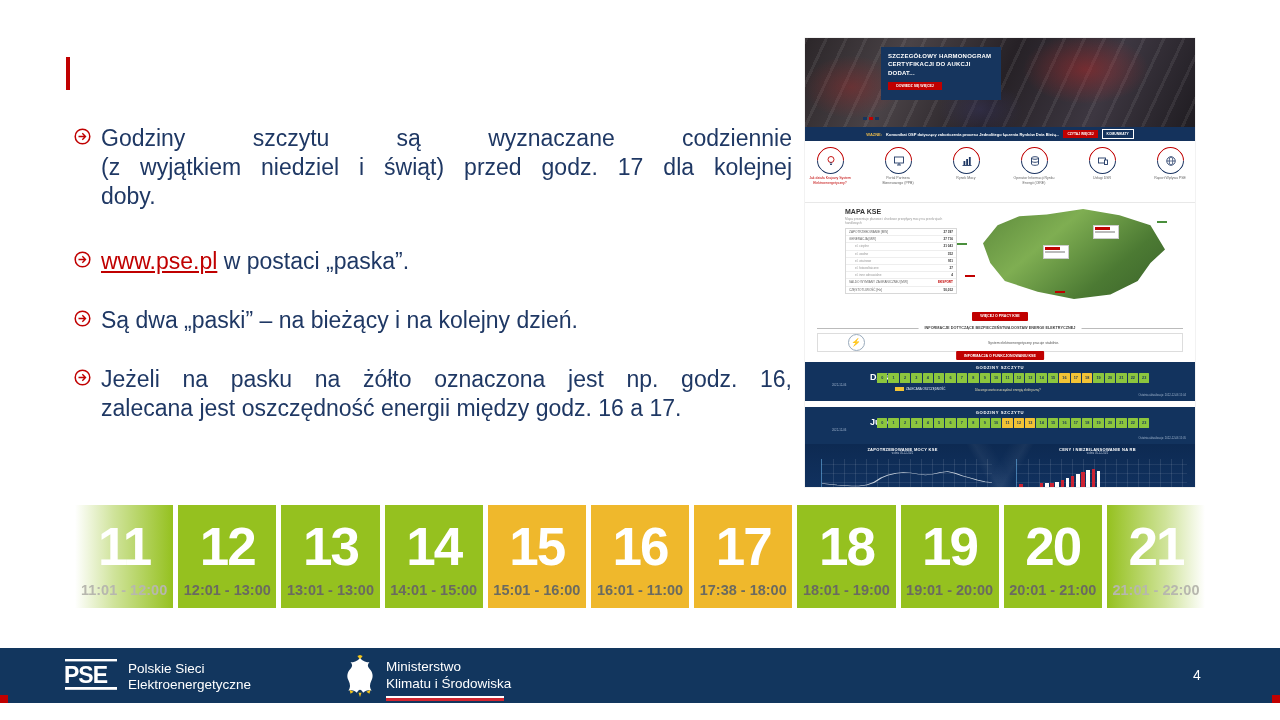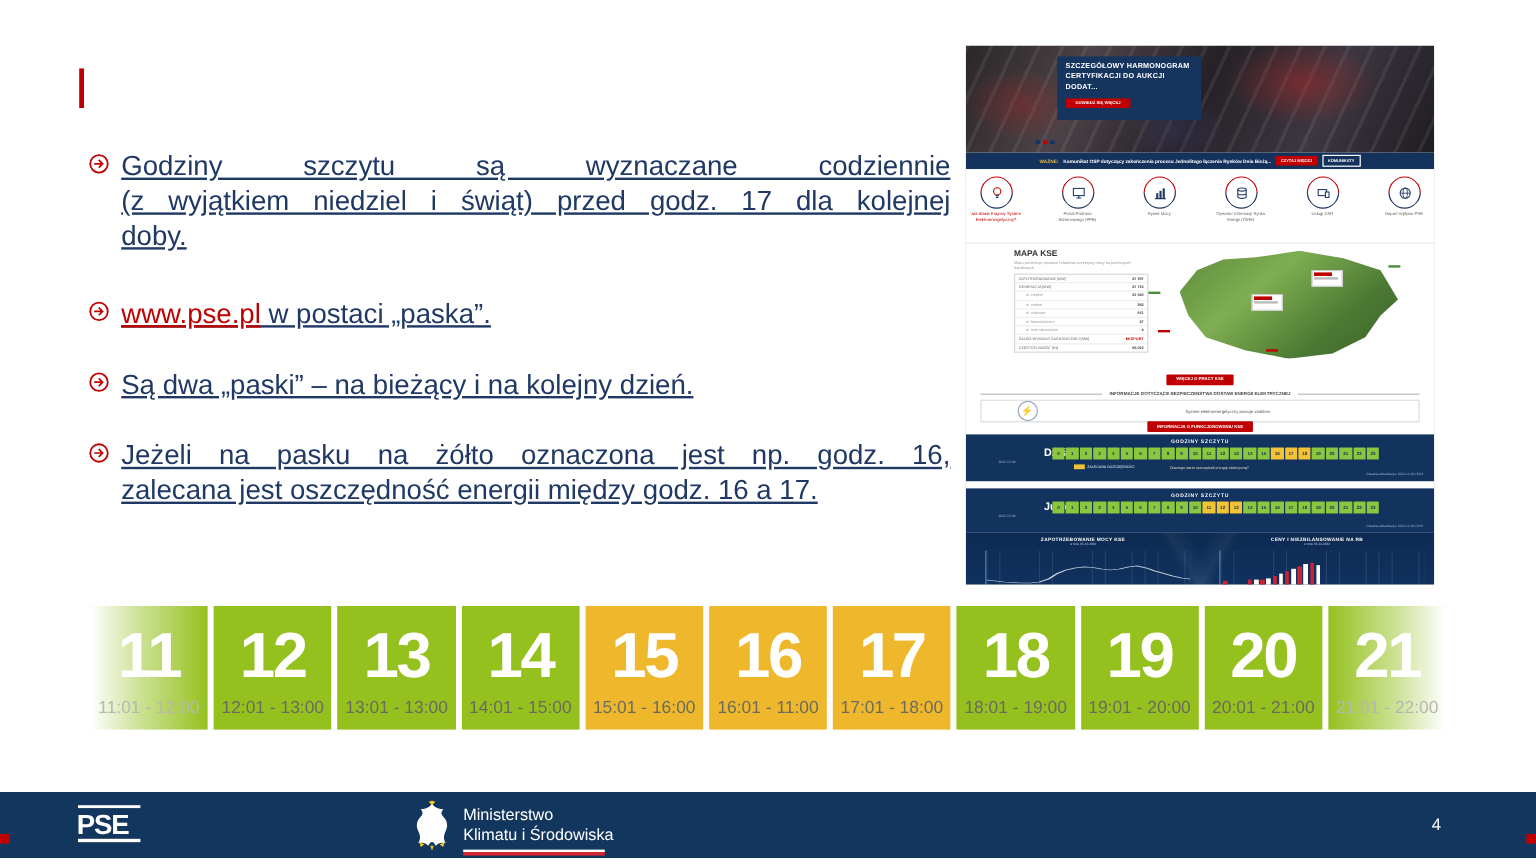--- a/index.html
+++ b/index.html
@@ -10,21 +10,21 @@
   .title-bar{position:absolute;left:66px;top:57px;width:4px;height:33px;background:#C00000;}
   .page-title{position:absolute;left:106px;top:44px;margin:0;font-size:40px;font-weight:400;
               color:#1F3864;letter-spacing:0;}
 
   
   .bullets{position:absolute;left:74px;top:124px;width:718px;}
   .bullet{display:flex;margin-bottom:30px;}
   .bullet.b0{margin-bottom:36px;}
   .bullet .marker{flex:0 0 27px;padding-top:4px;}
   .bullet .btext{flex:1;font-size:23px;color:#1F3864;}
-  .jl{line-height:29px;text-decoration:underline;}
+  .jl{line-height:29px;}
   .jl.just{text-align:justify;text-align-last:justify;}
   .btext .link{color:#C00000;text-decoration:underline;cursor:pointer;}
 
   
   .web{position:absolute;left:805px;top:38px;width:390px;height:449px;overflow:hidden;
        background:#fff;box-shadow:0 0 0 0.5px #e5e5e5;}
   .hero{position:relative;height:89px;overflow:hidden;
     background:
       radial-gradient(90px 50px at 72% 35%, rgba(190,40,40,0.45), transparent 70%),
       radial-gradient(70px 45px at 12% 55%, rgba(170,40,40,0.38), transparent 70%),
@@ -124,25 +124,25 @@
   .bar{width:3.6px;}
 
   
   .hours{position:absolute;left:75px;top:505px;width:1130px;height:103px;display:flex;gap:5px;}
   .hb{flex:1;position:relative;text-align:center;}
   .hb.green{background:#95C11F;}
   .hb.yellow{background:#EFB82C;}
   .hb.fade-left{background:linear-gradient(90deg, rgba(255,255,255,0) 0%, rgba(149,193,31,0.45) 40%, #95C11F 100%);}
   .hb.fade-right{background:linear-gradient(90deg, #95C11F 0%, rgba(149,193,31,0.45) 60%, rgba(255,255,255,0) 100%);}
   .hb .num{font-size:53px;font-weight:bold;color:#fff;line-height:1;margin-top:15px;letter-spacing:-2px;}
-  .hb .rng{position:absolute;bottom:10px;width:100%;font-size:14.5px;color:#6A6A60;}
+  .hb .rng{position:absolute;bottom:10px;width:100%;font-size:14.5px;color:#6A6A60;font-weight:bold;}
   .hb.fade-left .rng,.hb.fade-right .rng{color:#b7b7ae;}
 
   
-  .footer{position:absolute;left:0;top:648px;width:1280px;height:55px;background:#12365E;margin-top:12px;}
+  .footer{position:absolute;left:0;top:648px;width:1280px;height:55px;background:#12365E;}
   .pse-logo{position:absolute;left:64px;top:10px;}
   .pse-name{position:absolute;left:128px;top:13px;color:#fff;font-size:13.5px;line-height:1.22;}
   .ministry-eagle{position:absolute;left:344px;top:7px;}
   .min-text{position:absolute;left:386px;top:11px;color:#fff;font-size:13.5px;line-height:1.25;}
   .flag{margin-top:3px;width:118px;}
   .flag .w{height:2.5px;background:#fff;}
   .flag .r{height:2.5px;background:#D22630;}
   .pageno{position:absolute;left:1186px;top:19px;width:22px;text-align:center;color:#fff;font-size:14px;}
   .corner{position:absolute;width:8px;height:8px;background:#C00000;top:695px;}
   .corner.left{left:0;}
@@ -479,21 +479,21 @@
       <div class="hb yellow">
         <div class="num">15</div>
         <div class="rng">15:01 - 16:00</div>
       </div>
       <div class="hb yellow">
         <div class="num">16</div>
         <div class="rng">16:01 - 11:00</div>
       </div>
       <div class="hb yellow">
         <div class="num">17</div>
-        <div class="rng">17:01 - 18:00</div>
+        <div class="rng">17:38 - 18:00</div>
       </div>
       <div class="hb green">
         <div class="num">18</div>
         <div class="rng">18:01 - 19:00</div>
       </div>
       <div class="hb green">
         <div class="num">19</div>
         <div class="rng">19:01 - 20:00</div>
       </div>
       <div class="hb green">
@@ -506,20 +506,24 @@
       </div>
     </div>
 
   <div class="footer">
     <div class="pse-logo">
       <svg width="58" height="36" viewBox="0 0 58 36">
         <rect x="1" y="1" width="52" height="2.4" fill="#fff"></rect>
         <text x="0" y="25" font-family="Liberation Sans, sans-serif" font-weight="bold" font-size="23" fill="#fff" letter-spacing="-1">PSE</text>
         <rect x="1" y="29" width="52" height="2.8" fill="#fff"></rect>
       </svg>
+    </div>
+    <div class="pse-name">
+      <div>Polskie Sieci</div>
+      <div>Elektroenergetyczne</div>
     </div>
     <div class="ministry-eagle">
       <svg width="32" height="42" viewBox="0 0 30 40">
         <path fill="#F5C518" d="M12.5 1 L15 4.2 L17.5 1 L15 0 Z"></path>
         <path fill="#fff" d="M15 3 C12 6 9 7 6 7 C8 9 8 11 6 13 C3 16 2 20 4 24 C6 28 6 31 4 34 C8 33 10 34 12 36 C13 34 14 33 15 33 C16 33 17 34 18 36 C20 34 22 33 26 34 C24 31 24 28 26 24 C28 20 27 16 24 13 C22 11 22 9 24 7 C21 7 18 6 15 3 Z"></path>
         <path fill="#F5C518" d="M13.6 36 L16.4 36 L15 40 Z"></path>
         <path fill="#F5C518" d="M5 33 L9 35 L6 37 Z"></path>
         <path fill="#F5C518" d="M25 33 L21 35 L24 37 Z"></path>
       </svg>
     </div>

